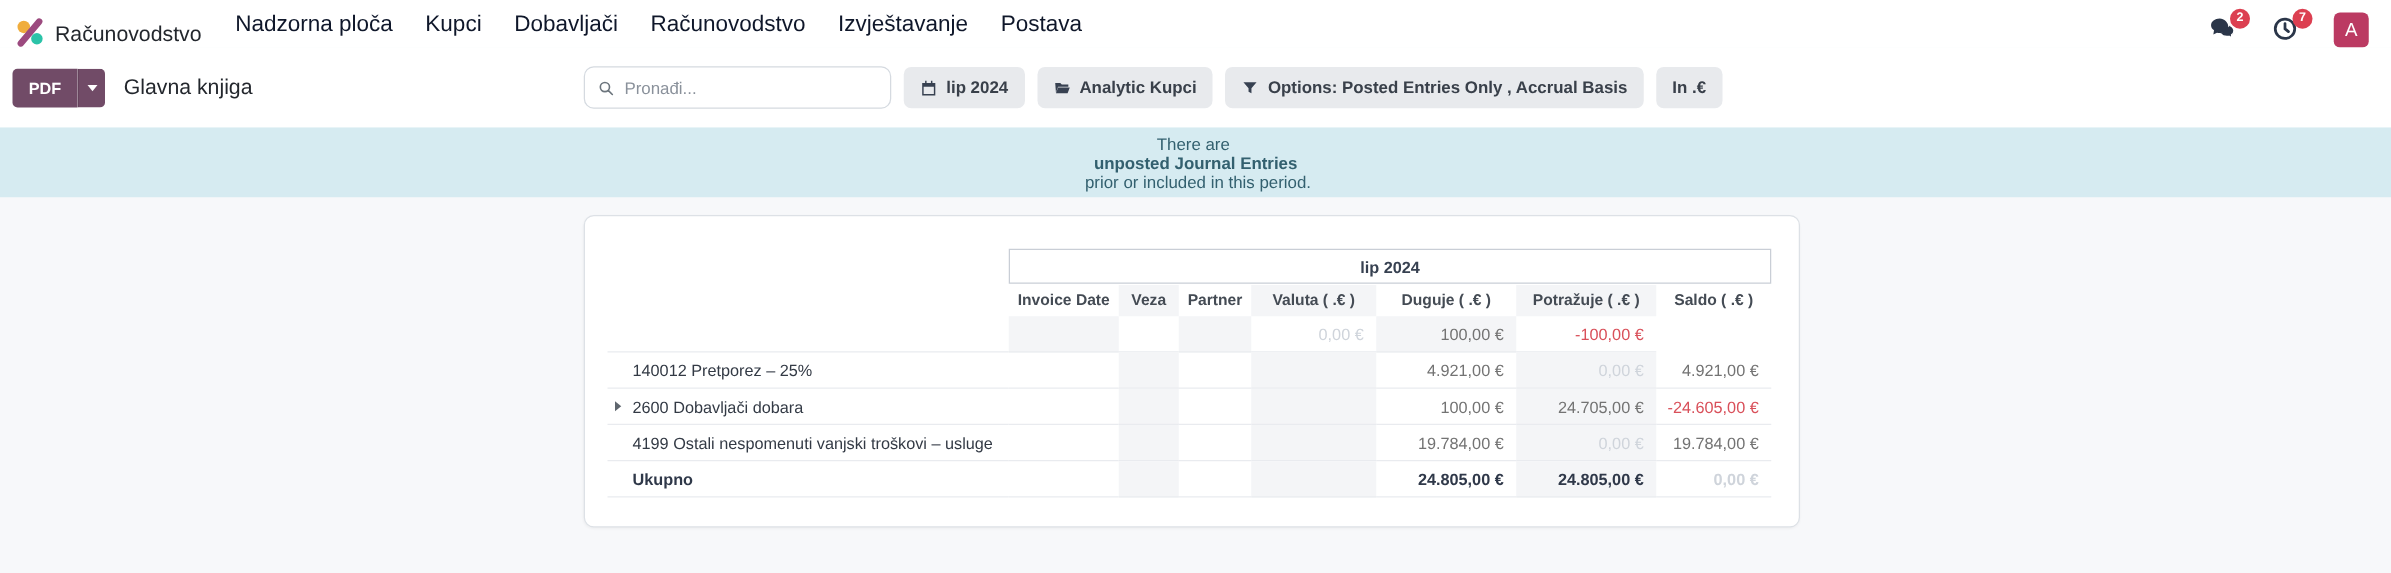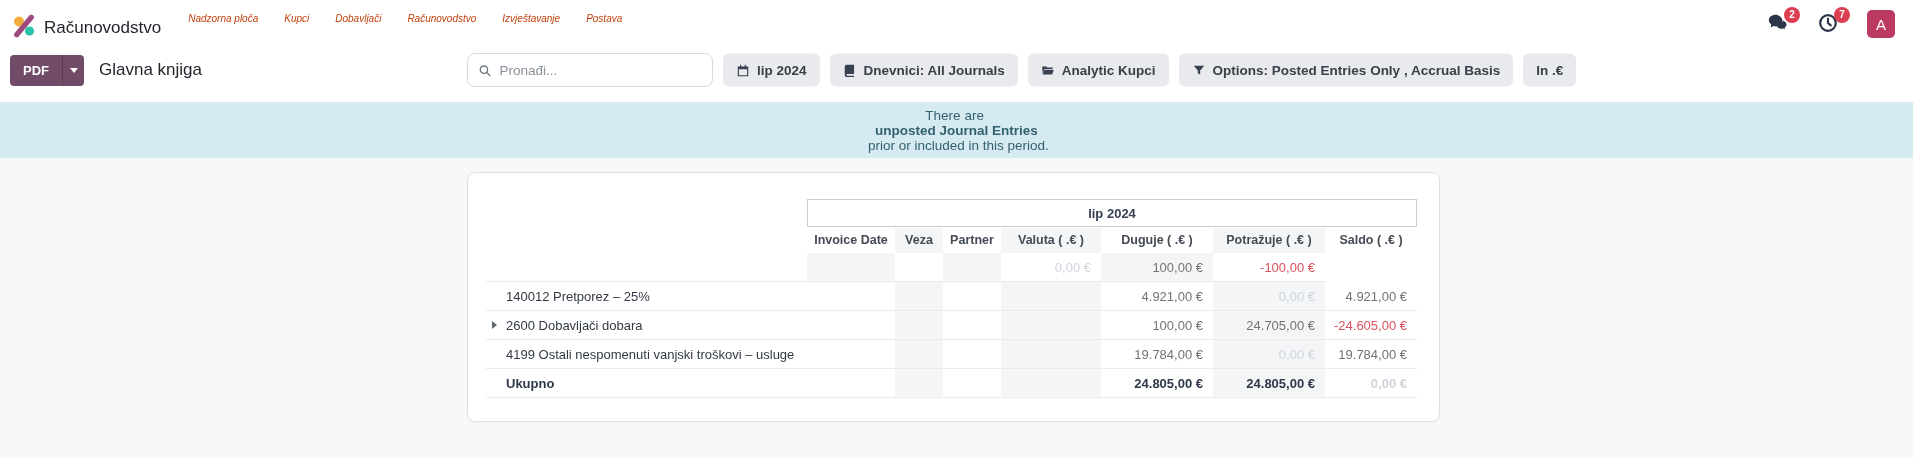--- a/index.html
+++ b/index.html
@@ -4,21 +4,21 @@
 <style>
   * { margin:0; padding:0; box-sizing:border-box; }
   html,body { width:1913px; height:458px; overflow:hidden; }
   body { font-family:"Liberation Sans", sans-serif; background:#f7f8fa; position:relative; color:#333a45; }
 
   
   .navbar { position:absolute; top:0; left:0; width:100%; height:38px; background:#fff; display:flex; align-items:flex-end; padding:0 12px; }
   .logo { width:24px; height:24px; margin-right:8px; flex:0 0 auto; }
   .app-name { font-size:17px; color:#23272d; margin-right:14px; }
   .menu { display:flex; align-items:center; height:100%; }
-  .menu-item { font-size:10px; color:#c2410c; padding:0 13px; line-height:38px; cursor:pointer;font-style:italic; }
+  .menu-item { font-size:18px; color:#0f172a; padding:0 13px; line-height:38px; cursor:pointer; }
   .nav-right { margin-left:auto; display:flex; align-items:center; gap:26px; padding-right:6px; }
   .icon-wrap { position:relative; width:24px; height:24px; }
   .icon-wrap svg { width:22px; height:22px; }
   .badge { position:absolute; top:-5px; right:-9px; min-width:16px; height:16px; border-radius:9px; background:#dc3f51; color:#fff; font-size:10px; font-weight:700; line-height:16px; text-align:center; padding:0 3px; }
   .avatar { width:28px; height:28px; border-radius:5px; background:#bb3a62; color:#fff; font-size:15px; font-weight:400; display:flex; align-items:center; justify-content:center; }
 
   
   .control-panel { position:absolute; top:38px; left:0; width:100%; height:64px; background:#fff; }
   .cp-left { position:absolute; left:10px; top:0; height:100%; display:flex; align-items:center; }
   .pdf-split { display:flex; height:31px; }
@@ -116,26 +116,20 @@
 
   <div class="cp-buttons">
     <div class="btn">
       <svg viewBox="0 0 24 24" fill="#374151">
         <path d="M7 2h2v3H7zM15 2h2v3h-2zM3 5h18v17H3zm2 5v10h14V10z"></path>
       </svg>
       <span>lip 2024</span>
     </div>
     <div class="btn">
       <svg viewBox="0 0 24 24" fill="#374151">
-        <path d="M6 2h13v16H7.5A1.5 1.5 0 0 0 6 19.5 1.5 1.5 0 0 0 7.5 21H19v2H6a3 3 0 0 1-3-3V5a3 3 0 0 1 3-3z"></path>
-      </svg>
-      <span>Dnevnici: All Journals</span>
-    </div>
-    <div class="btn">
-      <svg viewBox="0 0 24 24" fill="#374151">
         <path d="M2 5h7l2 2h9v3H6l-3 8zM6 11h16l-3 8H3z"></path>
       </svg>
       <span>Analytic Kupci</span>
     </div>
     <div class="btn">
       <svg viewBox="0 0 24 24" fill="#374151">
         <path d="M3 4h18l-7 8v7l-4-2.2V12z"></path>
       </svg>
       <span>Options: Posted Entries Only , Accrual Basis</span>
     </div>

